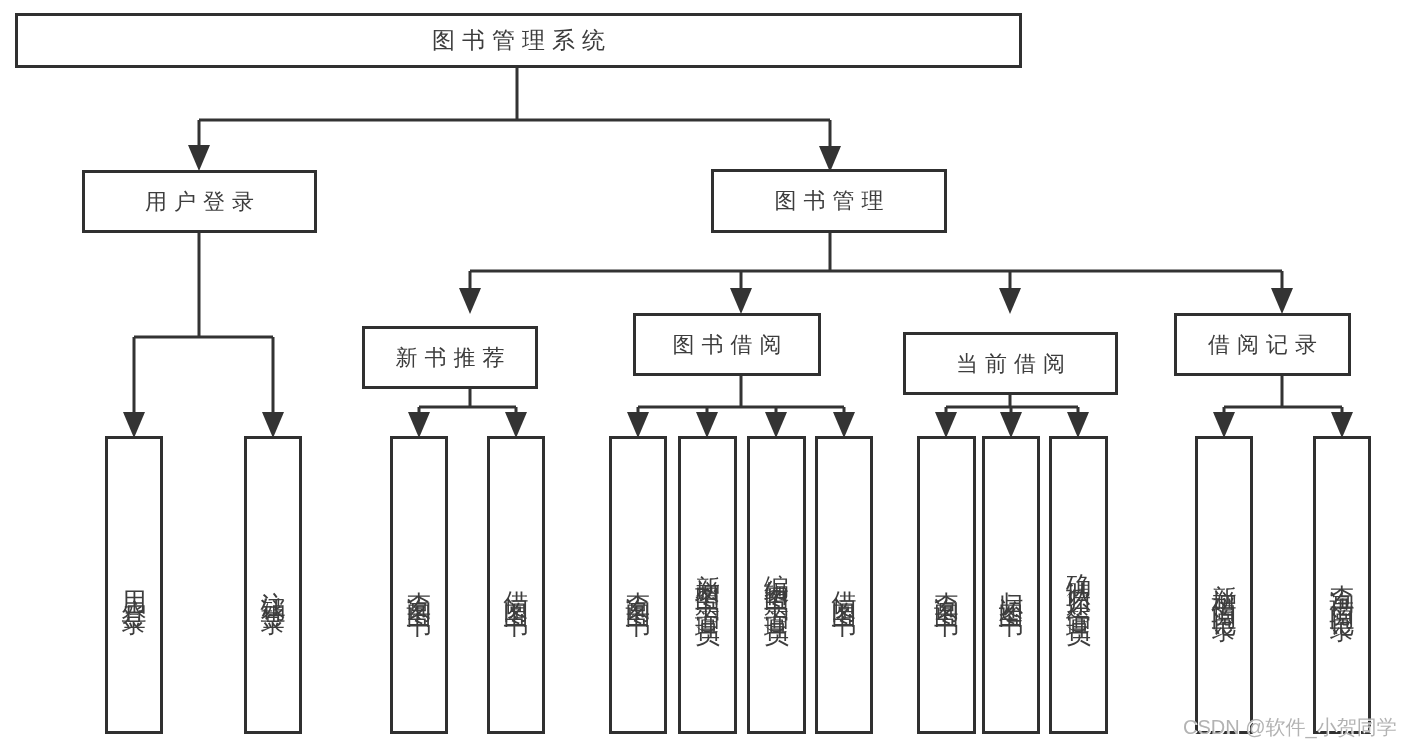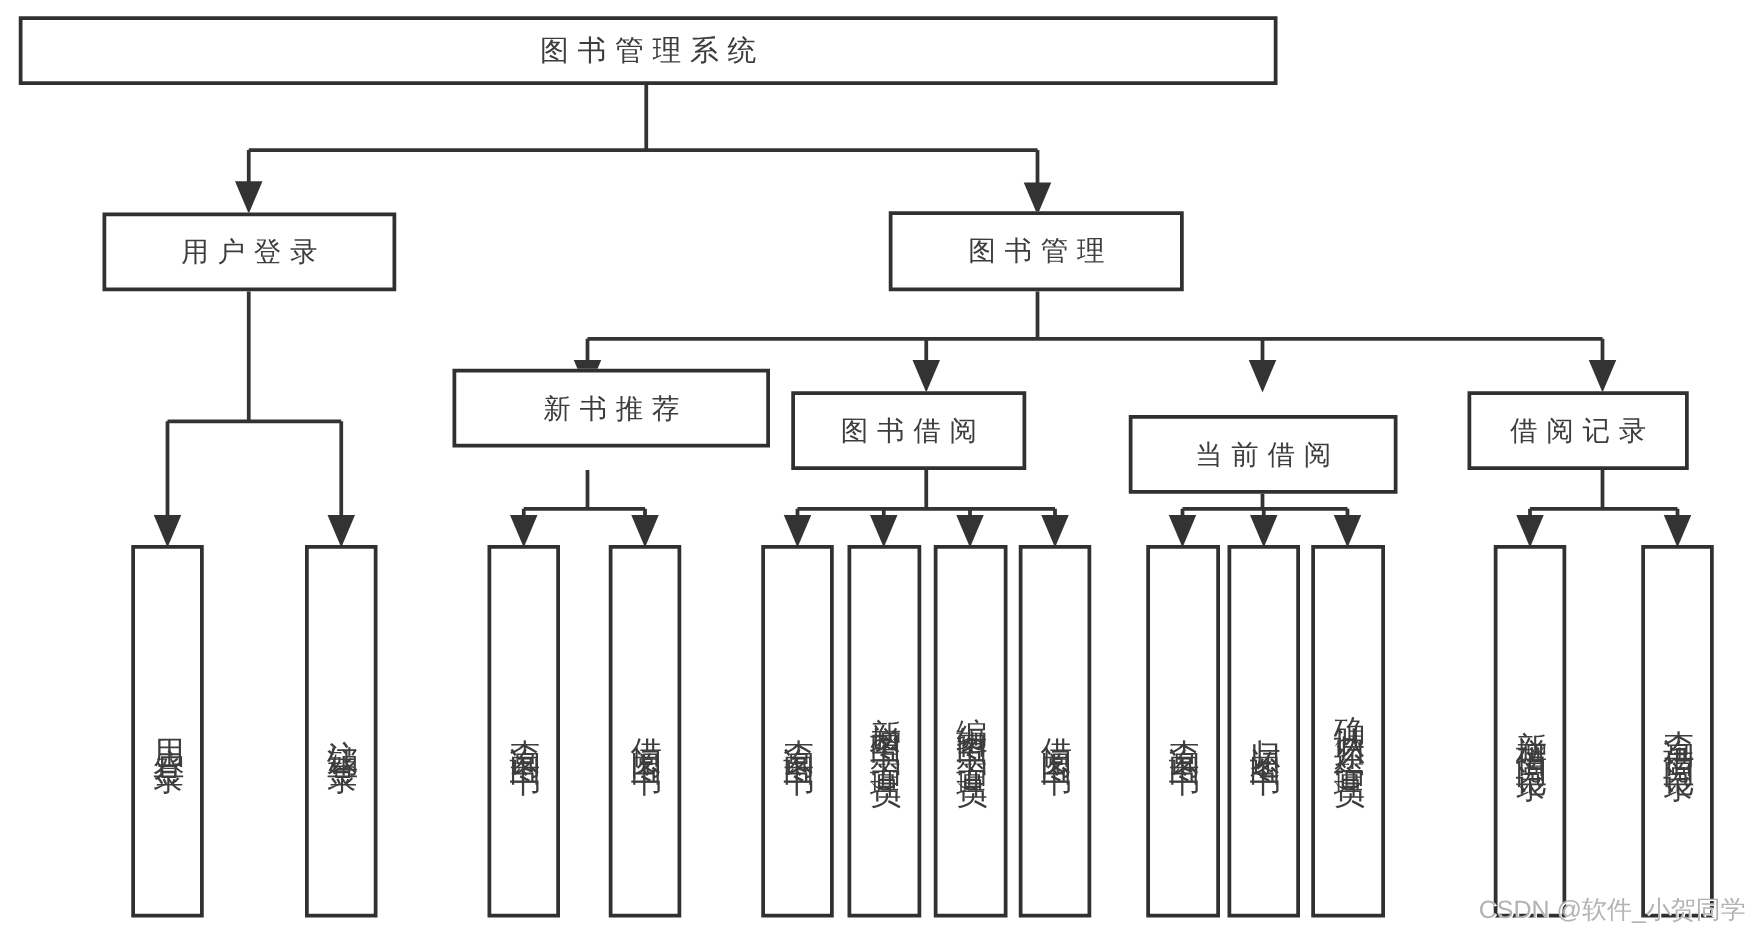--- a/index.html
+++ b/index.html
@@ -37,21 +37,21 @@
     writing-mode: vertical-rl;
     text-orientation: mixed;
     font-size: 25px;
     letter-spacing: 7px;
     line-height: 1;
   }
   
   .n-root  { left: 15px;   top: 13px;  width: 1007px; height: 55px; }
   .n-l2a   { left: 82px;   top: 170px; width: 235px;  height: 63px; }
   .n-l2b   { left: 711px;  top: 169px; width: 236px;  height: 64px; }
-  .n-l3a   { left: 362px;  top: 295px; width: 254px;  height: 63px; }
+  .n-l3a   { left: 362px;  top: 326px; width: 176px;  height: 63px; }
   .n-l3b   { left: 633px;  top: 313px; width: 188px;  height: 63px; }
   .n-l3c   { left: 903px;  top: 313px; width: 215px;  height: 63px; margin-top: 19px; }
   .n-l3d   { left: 1174px; top: 313px; width: 177px;  height: 63px; }
   .leaf    { top: 436px; height: 298px; width: 58px; }
   .n-a1 { left: 105px; }
   .n-a2 { left: 244px; }
   .n-b1 { left: 390px; }
   .n-b2 { left: 487px; }
   .n-c1 { left: 609px; }
   .n-c2 { left: 678px; width: 59px; }

